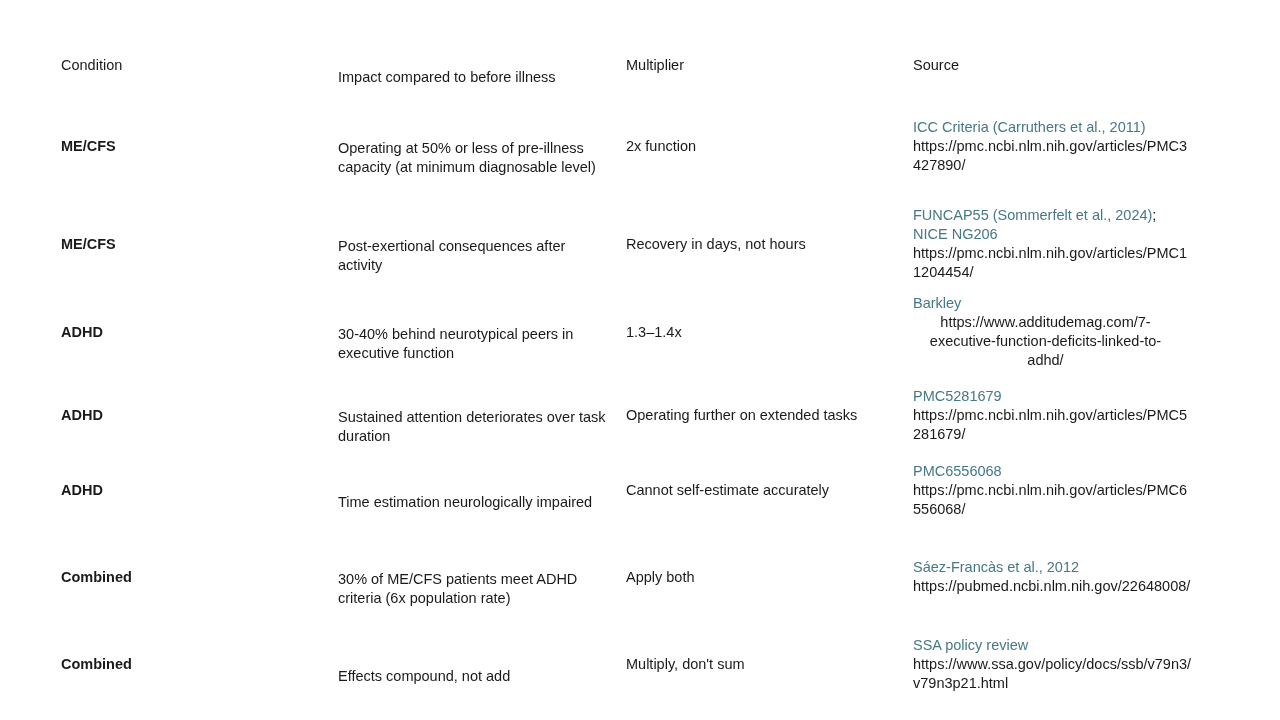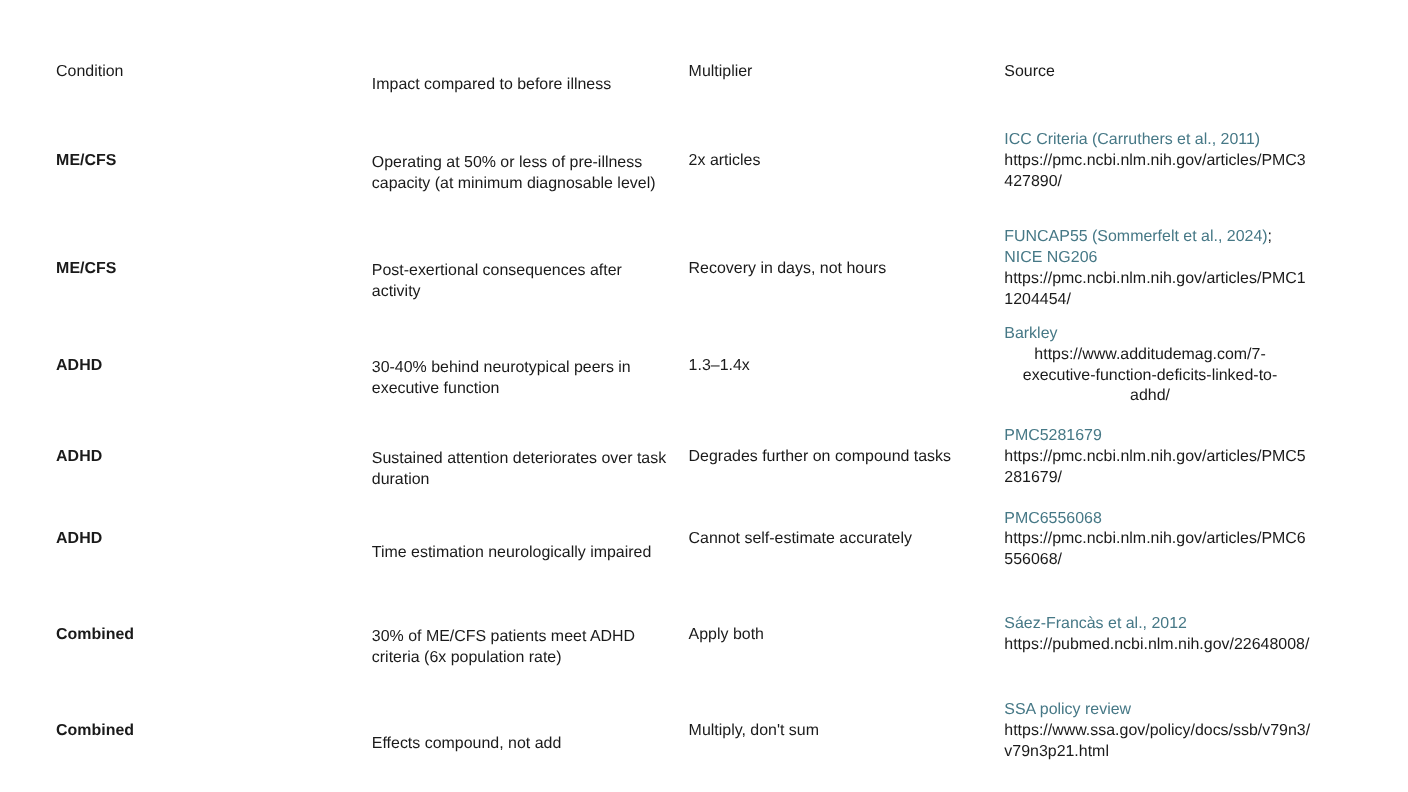--- a/index.html
+++ b/index.html
@@ -4,21 +4,21 @@
 <style>
   html, body { margin: 0; padding: 0; background: #ffffff; }
   body {
     width: 1280px; height: 720px; overflow: hidden; position: relative;
     font-family: "Liberation Sans", "DejaVu Sans", sans-serif;
     font-size: 14.5px; color: #1a1a1a; line-height: 19px;
   }
   .table { position: absolute; left: 51px; top: 0; width: 1200px; }
   .row { position: absolute; left: 0; width: 1200px; display: block; }
   .cell { position: absolute; top: 0; display: flex; align-items: center; height: 100%; }
-  .c1 { left: 0; width: 270px; font-weight: bold; }
+  .c1 { left: 10px; width: 270px; font-weight: bold; }
   .c2 { left: 287px; width: 270px; margin-top: 12px; }
   .c3 { left: 575px; width: 270px; text-align: right; }
   .c4 { left: 862px; width: 280px; }
   .hdr .c1 { font-weight: normal; }
   .src { display: block; word-break: break-all; }
   .src a { color: #467886; word-break: normal; }
   .src .url { display: block; }
 </style>
 </head>
 <body>
@@ -27,21 +27,21 @@
   <div class="row hdr" style="top:50px;height:30px;">
     <div class="cell c1">Condition</div>
     <div class="cell c2">Impact compared to before illness</div>
     <div class="cell c3">Multiplier</div>
     <div class="cell c4">Source</div>
   </div>
 
   <div class="row" style="top:116px;height:60px;">
     <div class="cell c1">ME/CFS</div>
     <div class="cell c2">Operating at 50% or less of pre-illness capacity (at minimum diagnosable level)</div>
-    <div class="cell c3">2x articles</div>
+    <div class="cell c3">2x function</div>
     <div class="cell c4">
       <div class="src">
         <a>ICC Criteria (Carruthers et al., 2011)</a>
         <span class="url">https://pmc.ncbi.nlm.nih.gov/articles/PMC3427890/</span>
       </div>
     </div>
   </div>
 
   <div class="row" style="top:204px;height:80px;">
     <div class="cell c1">ME/CFS</div>
@@ -64,21 +64,21 @@
       <div class="src" style="word-break:normal;">
         <a>Barkley</a>
         <span class="url" style="width:265px;text-align:center;">https://www.additudemag.com/7-executive-function-deficits-linked-to-adhd/</span>
       </div>
     </div>
   </div>
 
   <div class="row" style="top:385px;height:60px;">
     <div class="cell c1">ADHD</div>
     <div class="cell c2">Sustained attention deteriorates over task duration</div>
-    <div class="cell c3">Degrades further on compound tasks</div>
+    <div class="cell c3">Operating further on extended tasks</div>
     <div class="cell c4">
       <div class="src">
         <a>PMC5281679</a>
         <span class="url">https://pmc.ncbi.nlm.nih.gov/articles/PMC5281679/</span>
       </div>
     </div>
   </div>
 
   <div class="row" style="top:460px;height:60px;">
     <div class="cell c1">ADHD</div>

